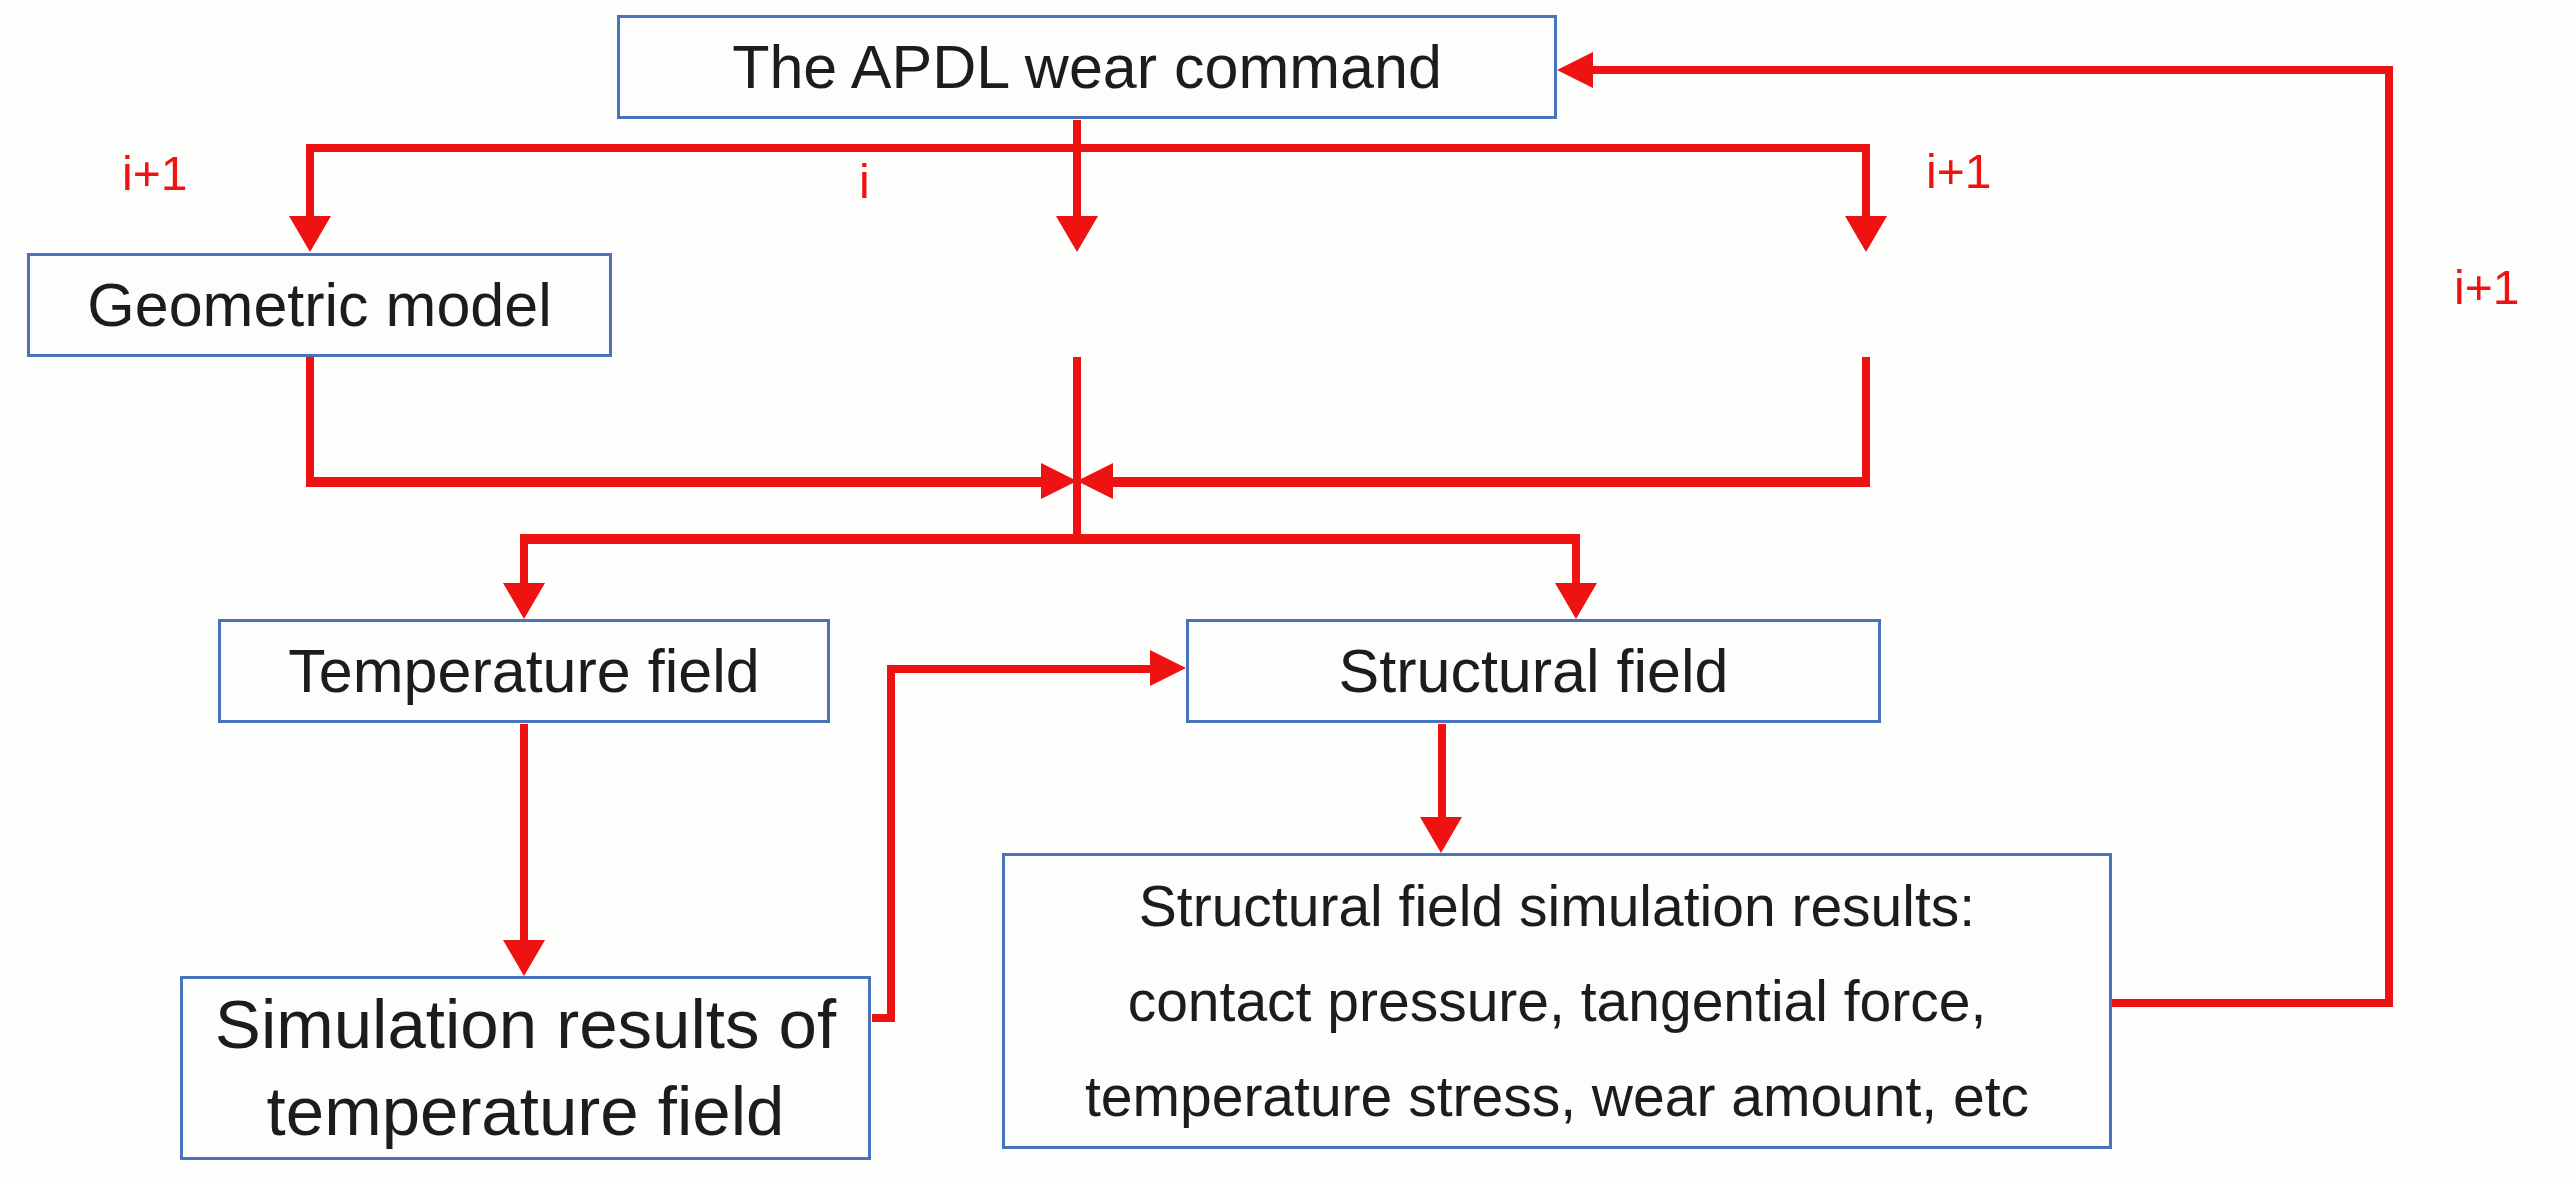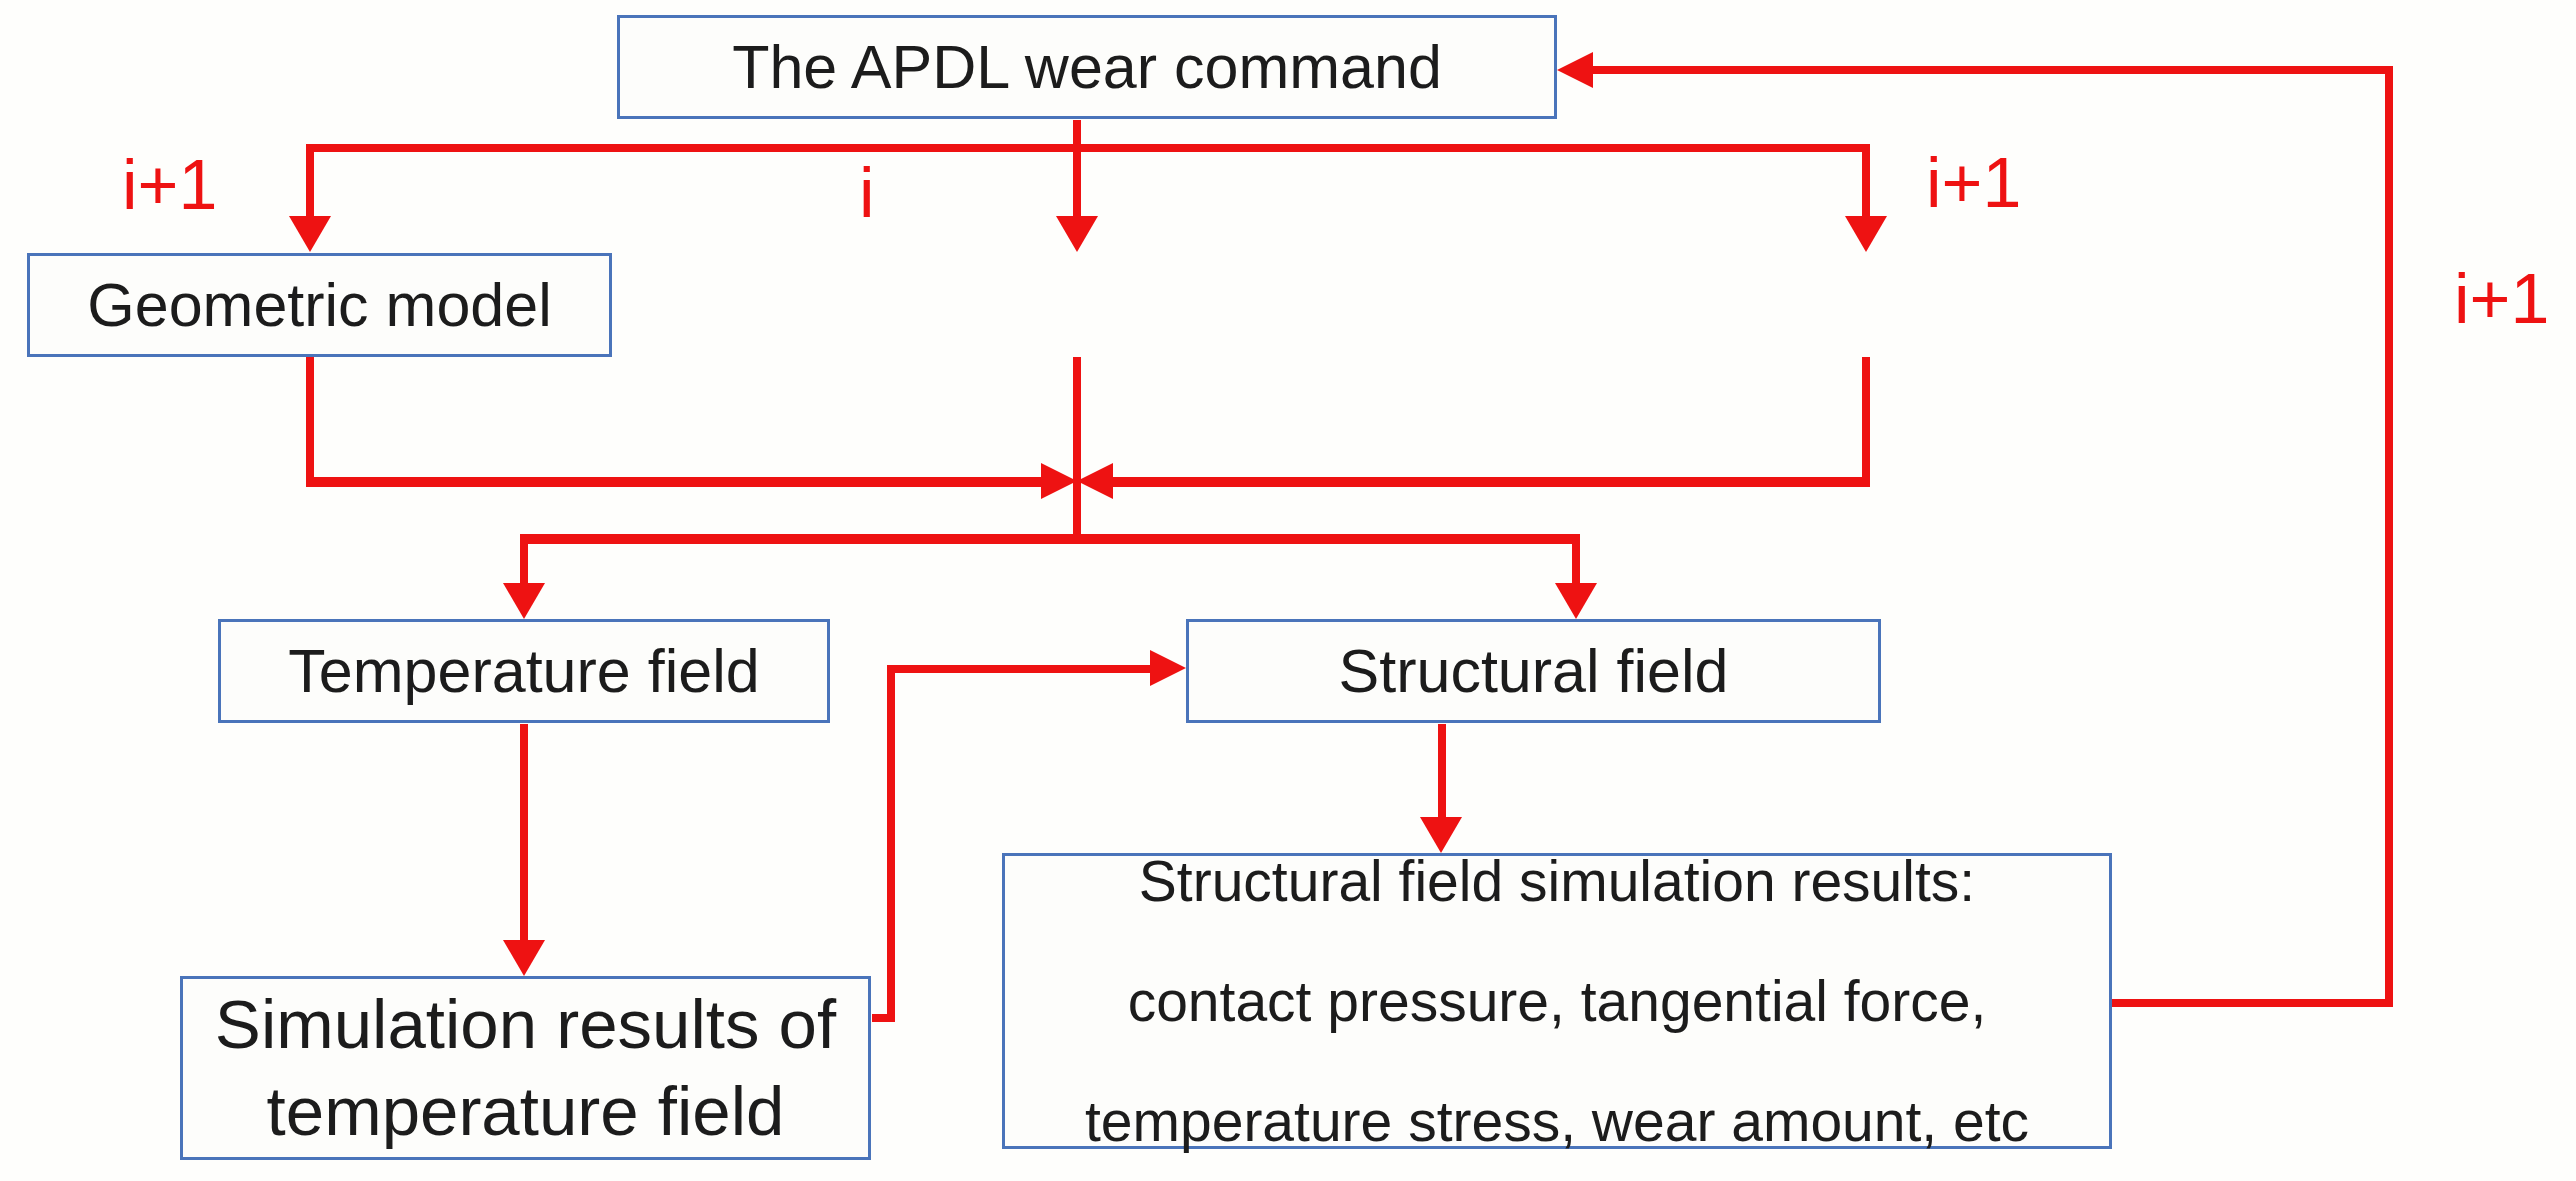--- a/index.html
+++ b/index.html
@@ -12,21 +12,21 @@
     position:absolute;border:3.8px solid var(--blue);background:#fdfdfb;
     color:var(--ink);display:flex;align-items:center;justify-content:center;
     text-align:center;font-size:61px;line-height:1.25;box-sizing:border-box;
   }
   .multi{flex-direction:column;}
   .line{position:absolute;background:var(--red);}
   .ah{position:absolute;width:0;height:0;}
   .ah.down{border-left:21px solid transparent;border-right:21px solid transparent;border-top:36px solid var(--red);}
   .ah.right{border-top:18px solid transparent;border-bottom:18px solid transparent;border-left:36px solid var(--red);}
   .ah.left{border-top:18px solid transparent;border-bottom:18px solid transparent;border-right:36px solid var(--red);}
-  .itlabel{position:absolute;color:var(--red);font-size:70px;line-height:1;white-space:nowrap;}
+  .itlabel{position:absolute;color:var(--red);font-size:48px;line-height:1;white-space:nowrap;}
   .rl{font-size:57px;line-height:95px;}
   .tl{font-size:69px;line-height:87px;}
 </style>
 </head>
 <body>
 
 <div id="canvas" style="--red: #ee1212; --blue: #4a74ba; --ink: #1c1c1c;">
 
   <div class="box" style="left:617px;top:15px;width:940px;height:104px;">
     <span>The APDL wear command</span>
@@ -44,21 +44,21 @@
 
   <div class="box" style="left:1186px;top:619px;width:695px;height:104px;">
     <span>Structural field</span>
   </div>
 
   <div class="box multi" style="left:180px;top:976px;width:691px;height:184px;">
     <div class="tl">Simulation results of</div>
     <div class="tl">temperature field</div>
   </div>
 
-  <div class="box multi" style="left:1002px;top:853px;width:1110px;height:296px;gap:25px;">
+  <div class="box multi" style="left:1002px;top:853px;width:1110px;height:296px;">
     <div class="rl">Structural field simulation results:</div>
     <div class="rl">contact pressure, tangential force,</div>
     <div class="rl">temperature stress, wear amount, etc</div>
   </div>
 
   <div class="itlabel" style="left:122px;top:150px;">i+1</div>
   <div class="itlabel" style="left:859px;top:158px;">i</div>
   <div class="itlabel" style="left:1926px;top:148px;">i+1</div>
   <div class="itlabel" style="left:2454px;top:264px;">i+1</div>
 

